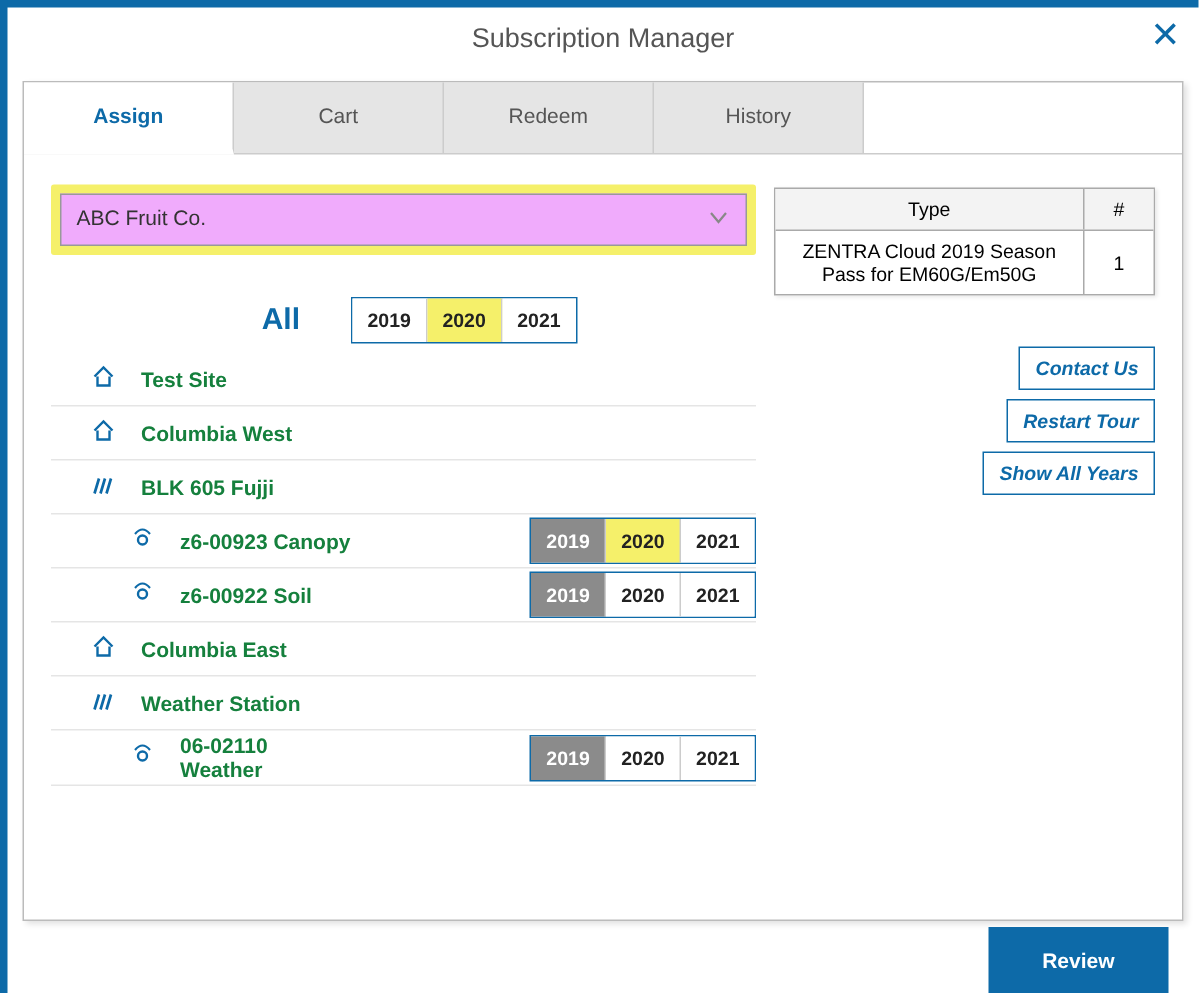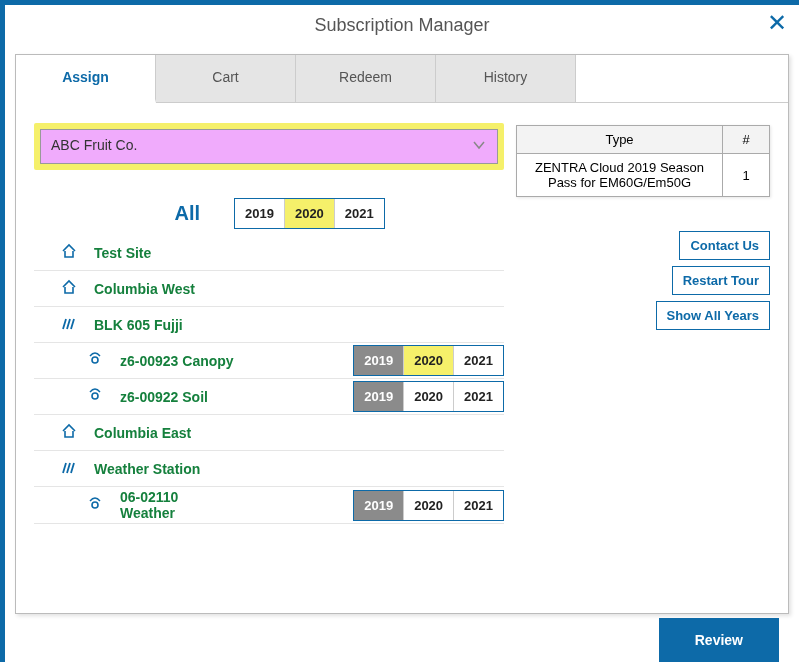--- a/index.html
+++ b/index.html
@@ -197,20 +197,21 @@
   }
   .side-btn {
     border: 1px solid #0d6aa8;
     background: #fff;
     color: #0d6aa8;
     font-size: 13px;
     font-weight: bold;
     padding: 6px 10px;
     cursor: pointer;
     white-space: nowrap;
+    font-style: italic;
   }
   .footer {
     position: absolute;
     right: 20px;
     bottom: 0px;
   }
   .review-btn {
     background: #0d6aa8;
     color: #fff;
     border: none;

